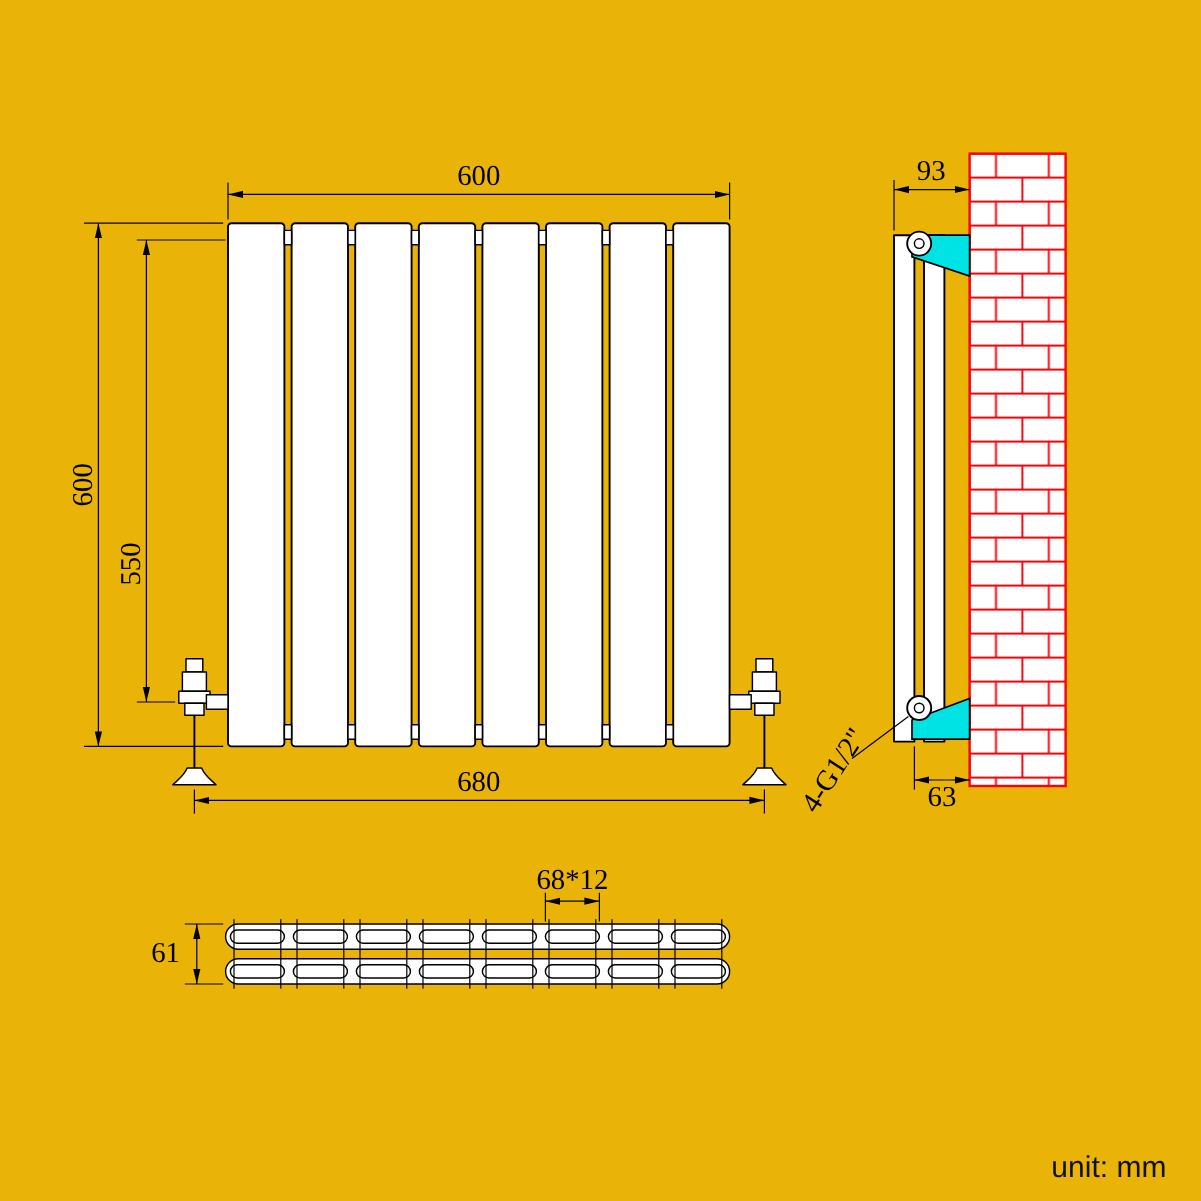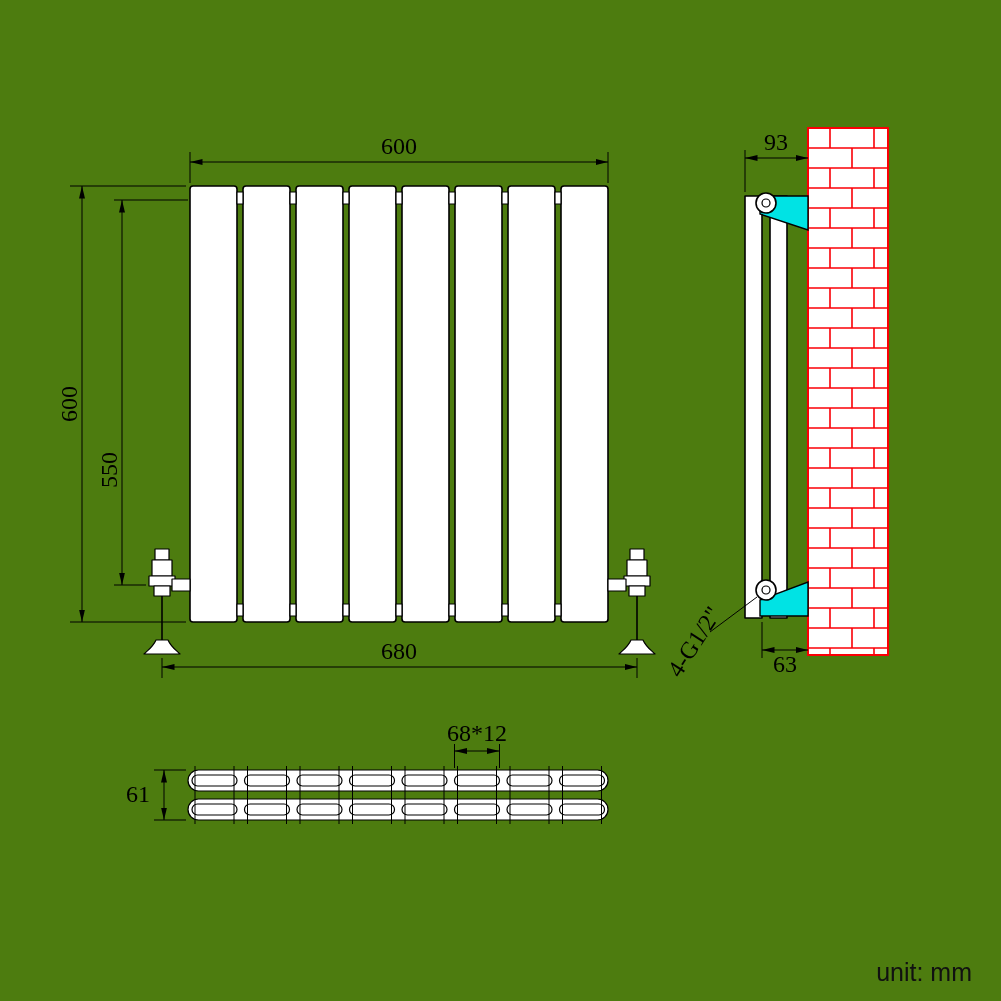--- a/index.html
+++ b/index.html
@@ -1,16 +1,16 @@
 <!DOCTYPE html>
 <html><head>
 <meta charset="utf-8">
 <style>
   html,body{margin:0;padding:0;background:#ffffff;}
-  .canvas{position:relative;width:1001px;height:1001px;background:#4d7c0f;overflow:hidden;}
+  .canvas{position:relative;width:1001px;height:1001px;background:#eab308;overflow:hidden;}
   svg{display:block;}
   .obj{fill:#ffffff;stroke:#000000;stroke-width:1.6;stroke-linejoin:round;}
   .thin{stroke-width:1.2;}
   .ln{stroke:#000000;stroke-width:1.6;fill:none;}
   .dim{stroke:#000000;stroke-width:1;fill:none;}
   .dim-label{font-family:"Liberation Serif","DejaVu Serif",serif;font-size:24px;fill:#000000;}
   .unit-label{font-family:"Liberation Sans","DejaVu Sans",sans-serif;font-size:25px;fill:#111111;}
 </style>
 </head>
 <body>

